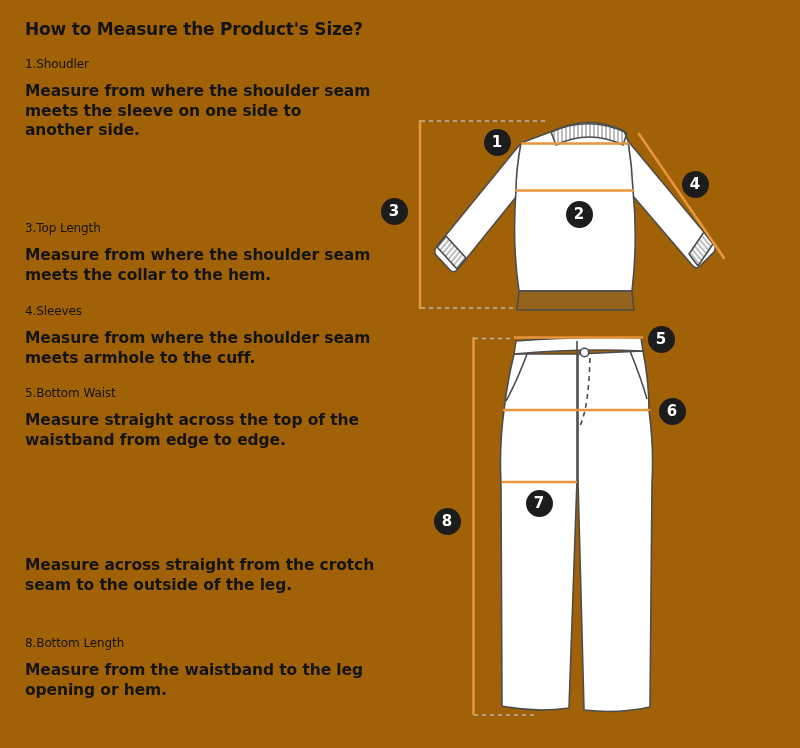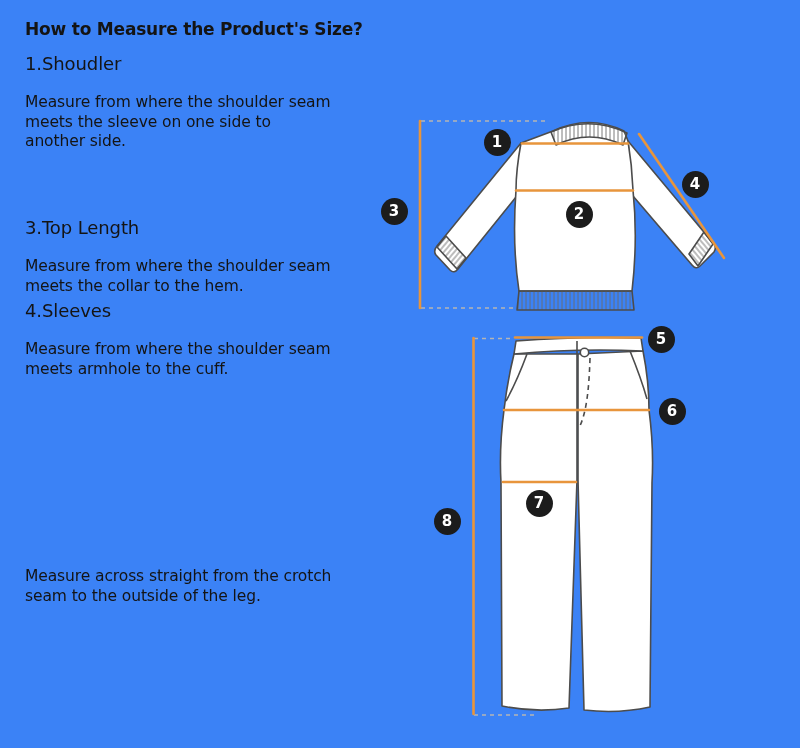--- a/index.html
+++ b/index.html
@@ -1,36 +1,36 @@
 <!DOCTYPE html>
 <html><head>
 <meta charset="utf-8">
 <style>
   html,body{margin:0;padding:0;background:#ffffff;}
   #canvas{
     position:relative;
     width:800px;height:748px;
-    background:#3b82f6;
+    background:#a16207;
     font-family:"DejaVu Sans","Liberation Sans",sans-serif;
     color:#141414;
     overflow:hidden;
   }
   .page-title{
     position:absolute;left:25px;top:18px;
     font-size:17px;line-height:22px;font-weight:600;
     letter-spacing:-0.2px;
   }
   .section{position:absolute;left:25px;width:358px;}
   .sec-heading{
-    font-size:18px;line-height:20px;font-weight:500;
+    font-size:12px;line-height:20px;font-weight:500;
     letter-spacing:-0.1px;
   }
   .sec-body{
-    margin-top:19px;
-    font-size:15.5px;line-height:19.5px;font-weight:400;
+    margin-top:8px;
+    font-size:15.5px;line-height:19.5px;font-weight:700;
     white-space:pre-line;
     letter-spacing:-0.1px;
   }
   .diagram-svg{position:absolute;left:0;top:0;}
   .badge{
     position:absolute;width:27px;height:27px;border-radius:50%;
     background:#1c1c1c;color:#ffffff;
     font-size:15px;font-weight:bold;line-height:27px;text-align:center;
   }
 </style>
@@ -52,23 +52,33 @@
   <div class="section" style="top:218px">
     <div class="sec-heading">3.Top Length</div>
     <div class="sec-body">Measure from where the shoulder seam
 meets the collar to the hem.</div>
   </div>
   <div class="section" style="top:301px">
     <div class="sec-heading">4.Sleeves</div>
     <div class="sec-body">Measure from where the shoulder seam
 meets armhole to the cuff.</div>
   </div>
+  <div class="section" style="top:383px">
+    <div class="sec-heading">5.Bottom Waist</div>
+    <div class="sec-body">Measure straight across the top of the
+waistband from edge to edge.</div>
+  </div>
   <div class="section" style="top:548px">
     <div class="sec-body">Measure across straight from the crotch
 seam to the outside of the leg.</div>
+  </div>
+  <div class="section" style="top:633px">
+    <div class="sec-heading">8.Bottom Length</div>
+    <div class="sec-body">Measure from the waistband to the leg
+opening or hem.</div>
   </div>
 
   <svg class="diagram-svg" width="800" height="748" viewBox="0 0 800 748">
     <defs>
       <pattern id="ribV" patternUnits="userSpaceOnUse" width="4" height="6">
         <line x1="2" y1="0" x2="2" y2="6" stroke="#6b6b6b" stroke-width="0.9"></line>
       </pattern>
       <pattern id="ribL" patternUnits="userSpaceOnUse" width="4" height="6" patternTransform="rotate(40)">
         <line x1="2" y1="0" x2="2" y2="6" stroke="#6b6b6b" stroke-width="0.9"></line>
       </pattern>

